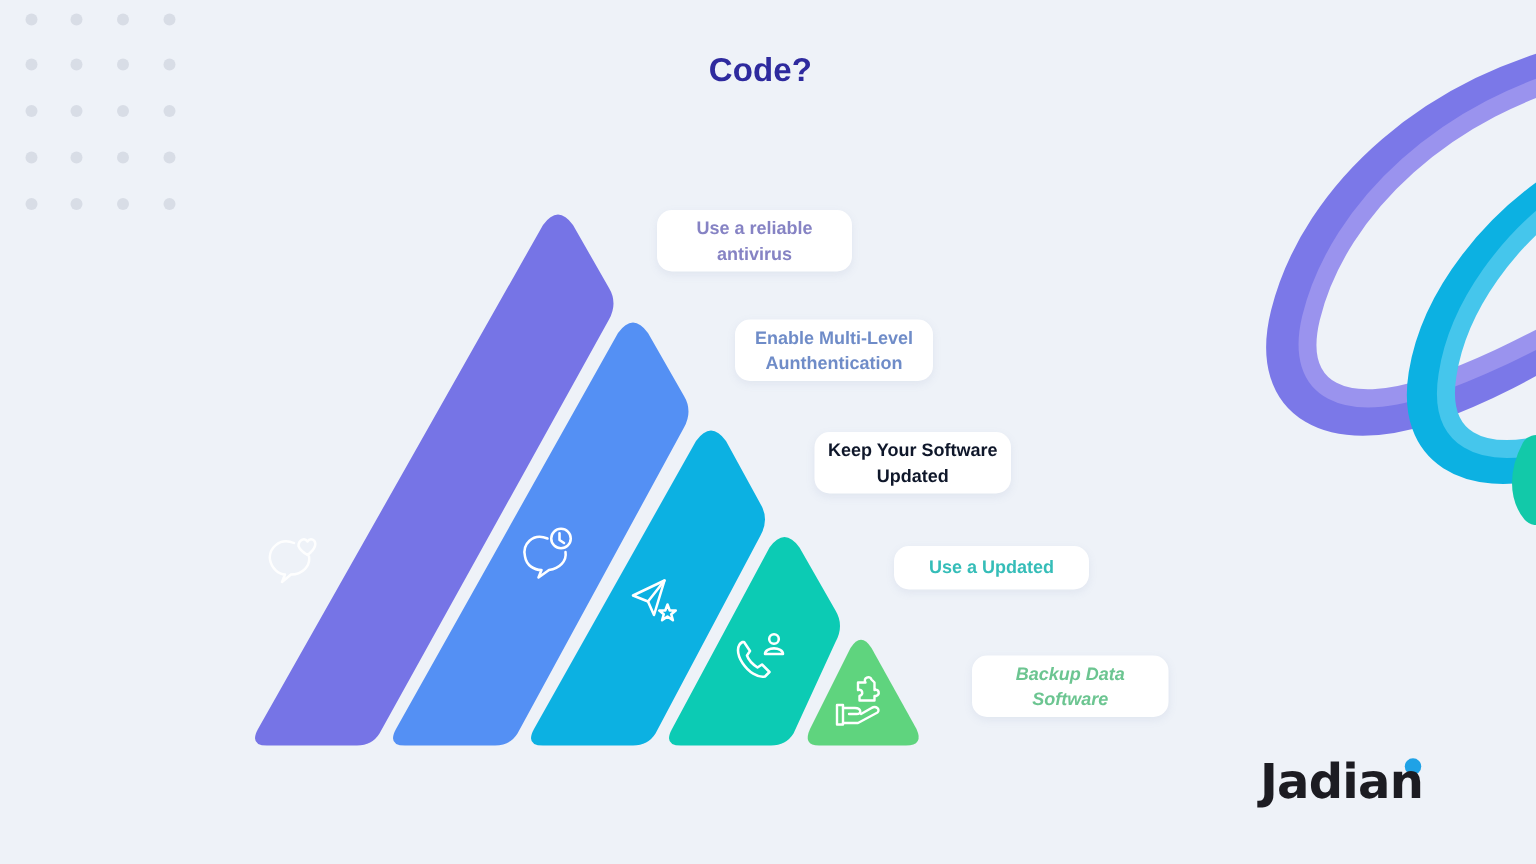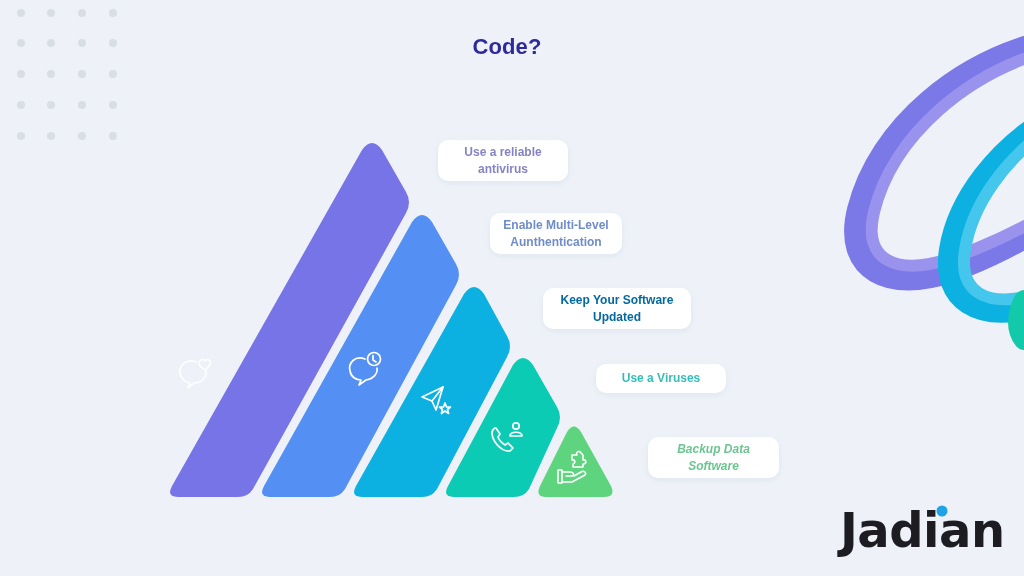--- a/index.html
+++ b/index.html
@@ -36,21 +36,21 @@
       display: flex;
       flex-direction: column;
       justify-content: center;
       align-items: center;
       padding: 0 8px;
     }
     .card span { display: block; }
     .logo {
       position: absolute;
       left: 840px; top: 502px;
-      font-size: 48px;
+      font-size: 32px;
       font-weight: 700;
       color: #1c1c22;
       letter-spacing: -0.5px;
       font-family: "DejaVu Sans", sans-serif;
     }
   </style>
 </head>
 <body>
 
 <div class="canvas">
@@ -132,27 +132,27 @@
   <div class="card" style="left:438px; top:140px; width:130px; height:41px; color:#8683c4;">
     <span>Use a reliable</span>
     <span>antivirus</span>
   </div>
 
   <div class="card" style="left:490px; top:213px; width:132px; height:41px; color:#6f8cc8;">
     <span>Enable Multi-Level</span>
     <span>Aunthentication</span>
   </div>
 
-  <div class="card" style="left:543px; top:288px; width:148px; height:41px; color:#0369a1;">
+  <div class="card" style="left:543px; top:288px; width:131px; height:41px; color:#0f172a;">
     <span>Keep Your Software</span>
     <span>Updated</span>
   </div>
 
   <div class="card" style="left:596px; top:364px; width:130px; height:29px; color:#35bdb8;">
-    <span>Use a Viruses</span>
+    <span>Use a Updated</span>
   </div>
 
   <div class="card" style="left:648px; top:437px; width:131px; height:41px; color:#6cc591;font-style:italic;">
     <span>Backup Data</span>
     <span>Software</span>
   </div>
 
   <div class="logo">Jadian</div>
 
 </div>

